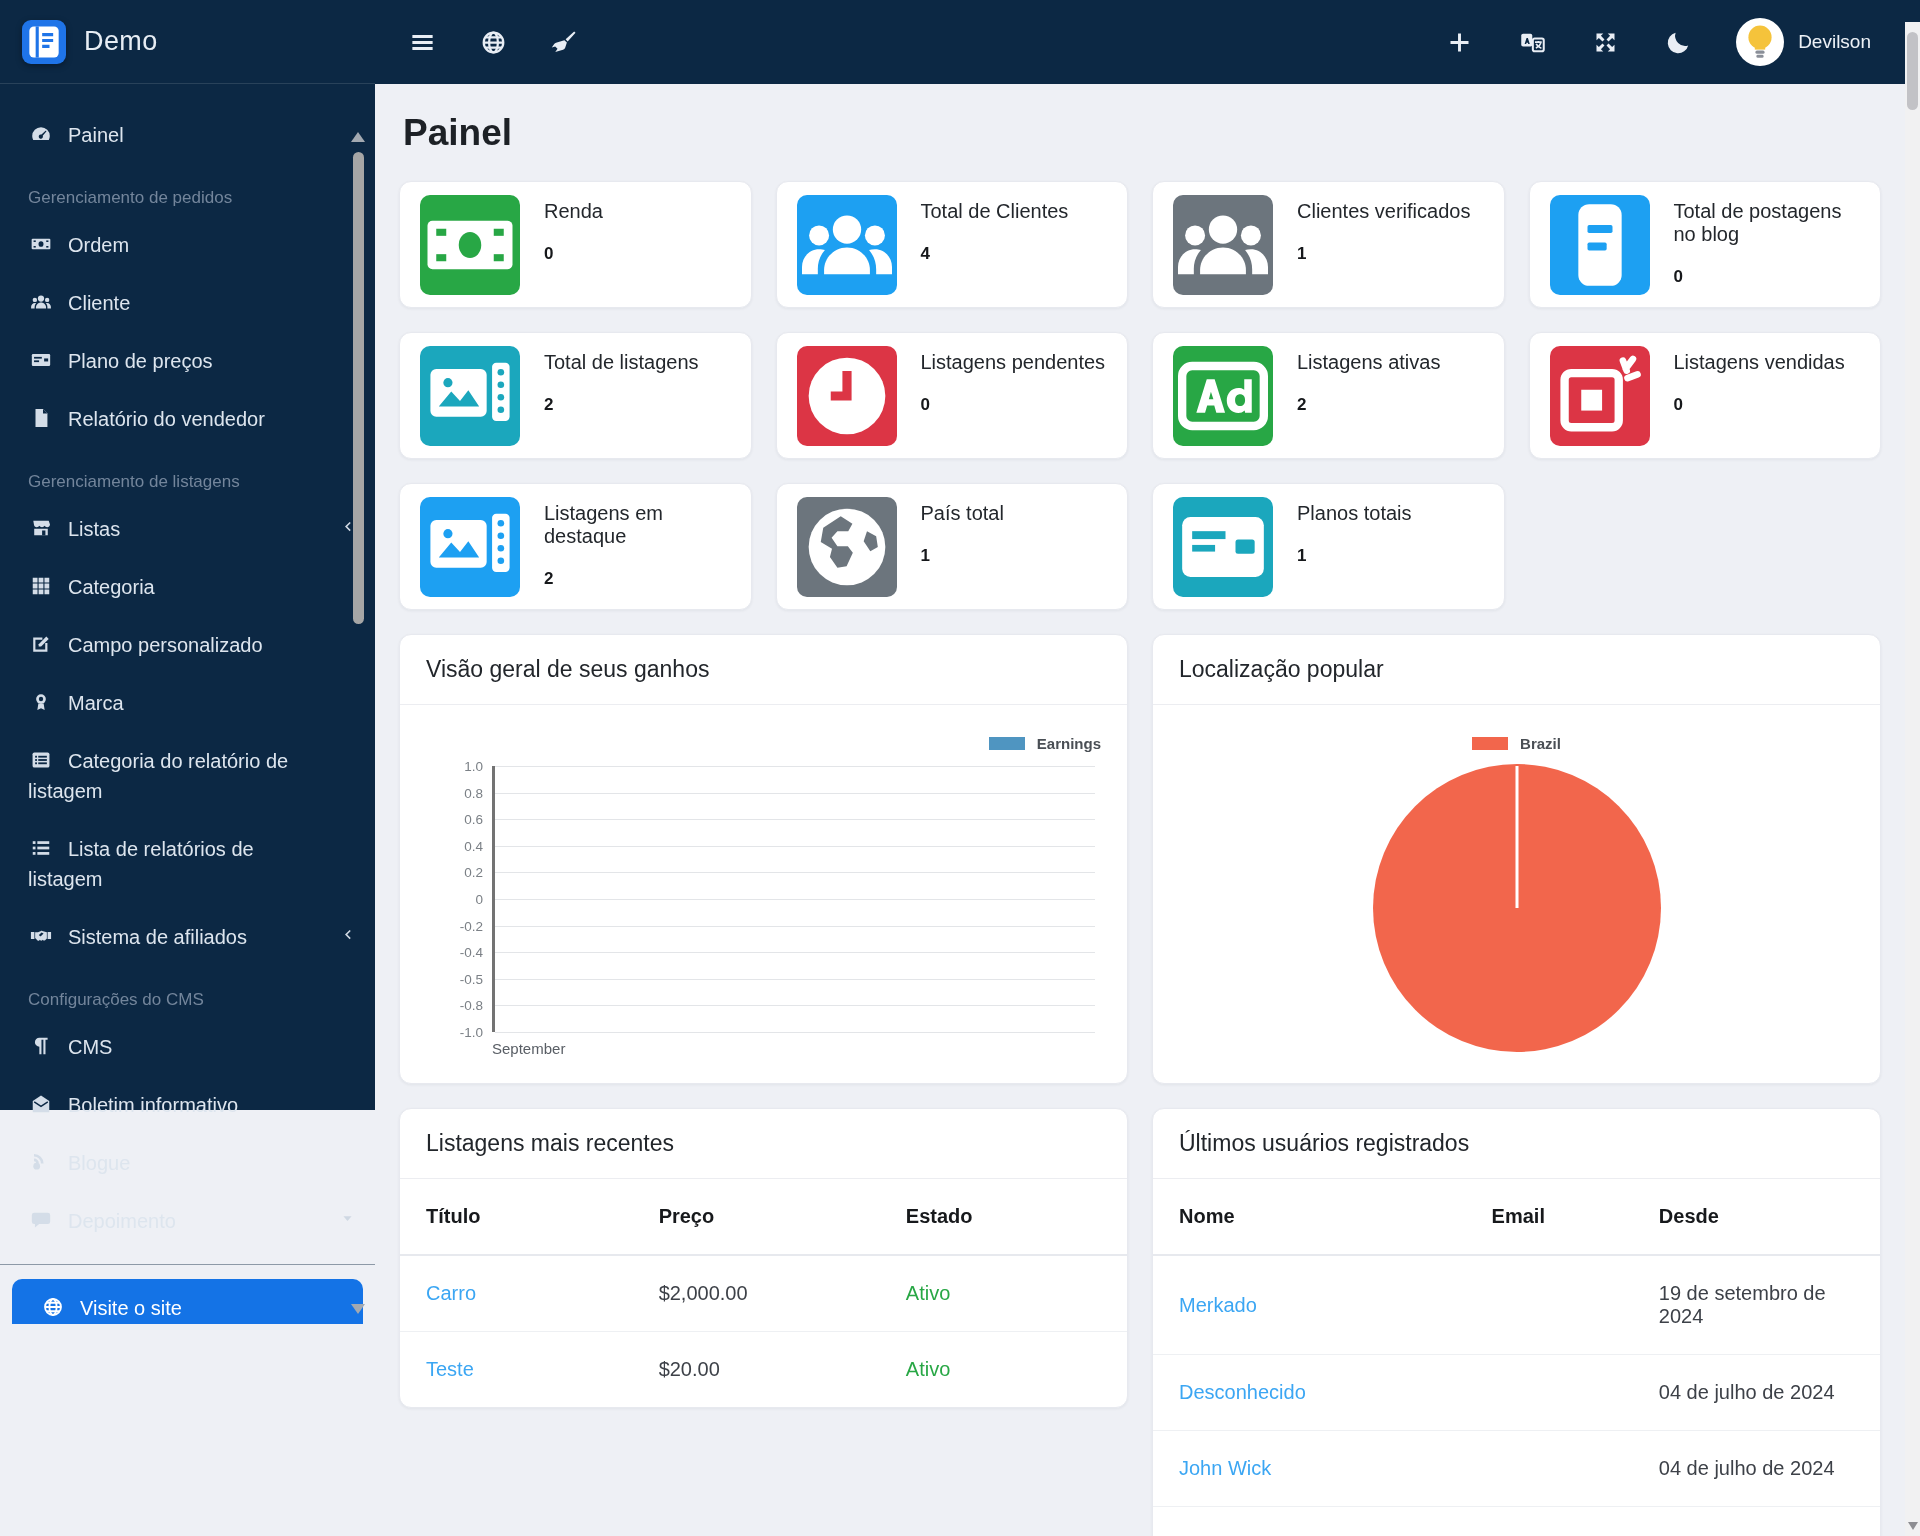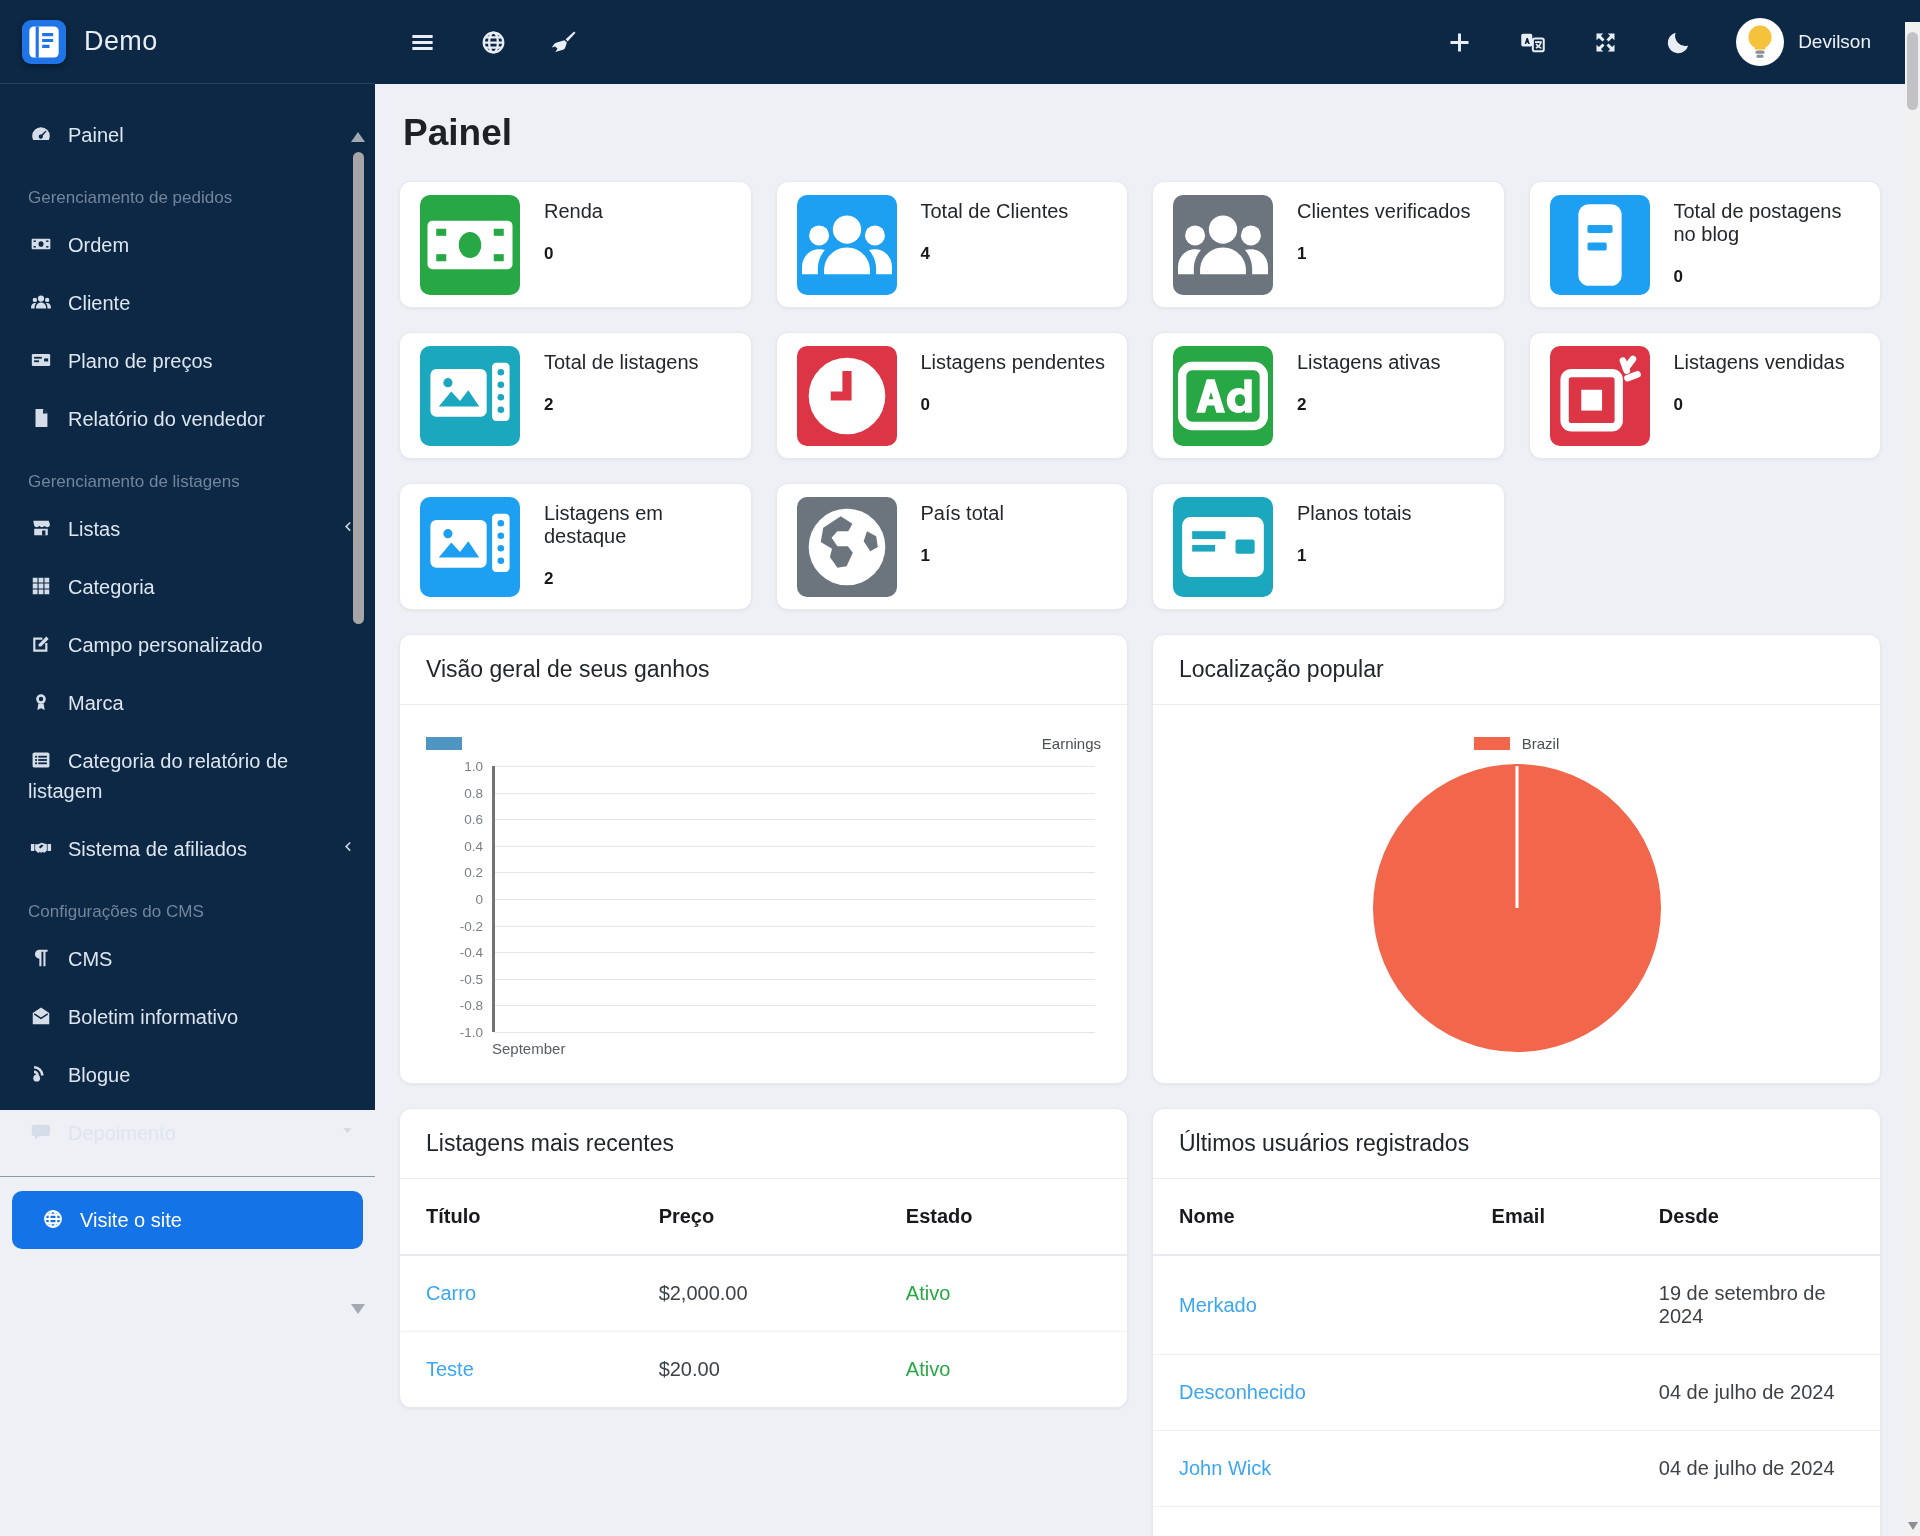--- a/index.html
+++ b/index.html
@@ -73,21 +73,21 @@
   .stat-tile svg { width:58px; height:58px; }
   .stat-text { margin-left:24px; align-self:flex-start; padding-top:18px; }
   .stat-label { font-size:20px; color:#23272c; }
   .stat-value { font-size:17px; font-weight:700; color:#16181b; margin-top:21px; }
 
   .charts-grid { display:grid; grid-template-columns:1fr 1fr; gap:24px; margin-top:24px; }
   .panel-header { padding:21px 26px; border-bottom:1px solid #ecedf1; }
   .panel-title { font-size:23px; color:#22262b; font-weight:500; }
   .chart-body { height:378px; padding:0 26px; position:relative; }
 
-  .legend-row { display:flex; justify-content:space-between; align-items:center; gap:12px; padding-top:30px; }
+  .legend-row { display:flex; justify-content:flex-end; align-items:center; gap:12px; padding-top:30px;font-weight:bold; }
   .legend-swatch { width:36px; height:13px; }
   .legend-label { font-size:15px; color:#4a4f55; }
 
   .plot { position:relative; height:266px; margin:14px 6px 0 66px; border-left:3px solid #737373; }
   .gridline { position:absolute; left:0; right:0; height:1px; background:#e3e5e8; }
   .tick-label { position:absolute; left:-66px; width:54px; text-align:right;
     font-size:13.5px; color:#7b8086; transform:translateY(-50%); }
   .x-label { text-align:left; margin:8px 6px 0 66px; font-size:15px; color:#595e65; }
 
   .pie-wrap { display:flex; flex-direction:column; align-items:center; }
@@ -255,20 +255,34 @@
               <rect x="5.6" y="11" width="2" height="2" fill="var(--tile,#0c2844)"></rect>
               <rect x="5.6" y="14.6" width="2" height="2" fill="var(--tile,#0c2844)"></rect>
               <rect x="9" y="7.4" width="9.4" height="2" fill="var(--tile,#0c2844)"></rect>
               <rect x="9" y="11" width="9.4" height="2" fill="var(--tile,#0c2844)"></rect>
               <rect x="9" y="14.6" width="9.4" height="2" fill="var(--tile,#0c2844)"></rect>
             </svg></span><span class="side-label">Categoria do relatório de listagem</span>
           
         </a>
       </div>
 
+      <div class="side-row">
+
+        <a class="side-item">
+          <span class="side-icon"><svg viewBox="0 0 24 24" xmlns="http://www.w3.org/2000/svg" style="width:100%;height:100%;display:block">
+              <rect x="3" y="4.6" width="3" height="3" fill="currentColor"></rect>
+              <rect x="8" y="4.6" width="13" height="3" fill="currentColor"></rect>
+              <rect x="3" y="10.5" width="3" height="3" fill="currentColor"></rect>
+              <rect x="8" y="10.5" width="13" height="3" fill="currentColor"></rect>
+              <rect x="3" y="16.4" width="3" height="3" fill="currentColor"></rect>
+              <rect x="8" y="16.4" width="13" height="3" fill="currentColor"></rect>
+            </svg></span><span class="side-label">Lista de relatórios de listagem</span>
+          
+        </a>
+      </div>
 
       <div class="side-row">
 
         <a class="side-item">
           <span class="side-icon"><svg viewBox="0 0 24 24" xmlns="http://www.w3.org/2000/svg" style="width:100%;height:100%;display:block">
               <path fill="currentColor" d="M1 7.6h3.8v7.6H1zM19.2 7.6H23v7.6h-3.8zM5.6 8h3.1l3.3-1.5c.5-.2 1-.2 1.4 0L18.4 8v6.6l-1.9 1.9a1.6 1.6 0 0 1-2.2 0l-.4-.4-.5.5a1.6 1.6 0 0 1-2.2 0l-.5-.5-.4.4a1.6 1.6 0 0 1-2.3 0l-2.4-2.3z"></path>
               <path fill="var(--tile,#0c2844)" d="M12.6 8.3l-2.9 2.7 1 .9c.4.4 1 .4 1.4 0l2.7-2.6z"></path>
             </svg></span><span class="side-label">Sistema de afiliados</span>
           <span class="side-chevron">
             <svg viewBox="0 0 24 24" xmlns="http://www.w3.org/2000/svg" style="width:100%;height:100%;display:block">

